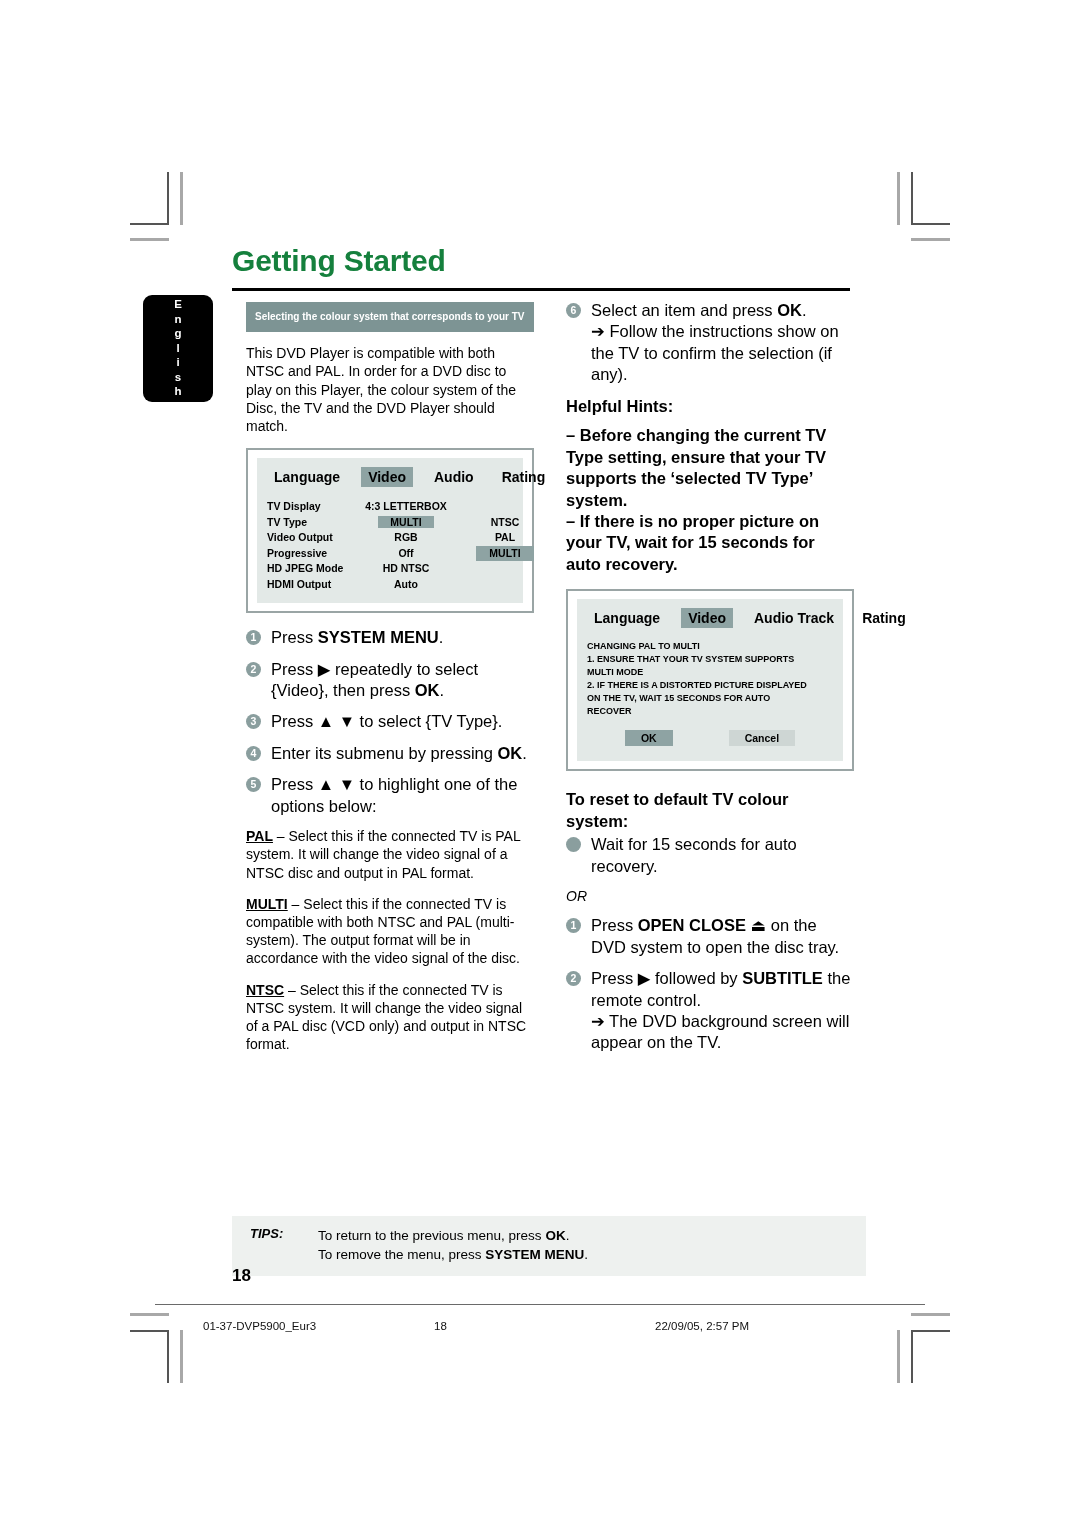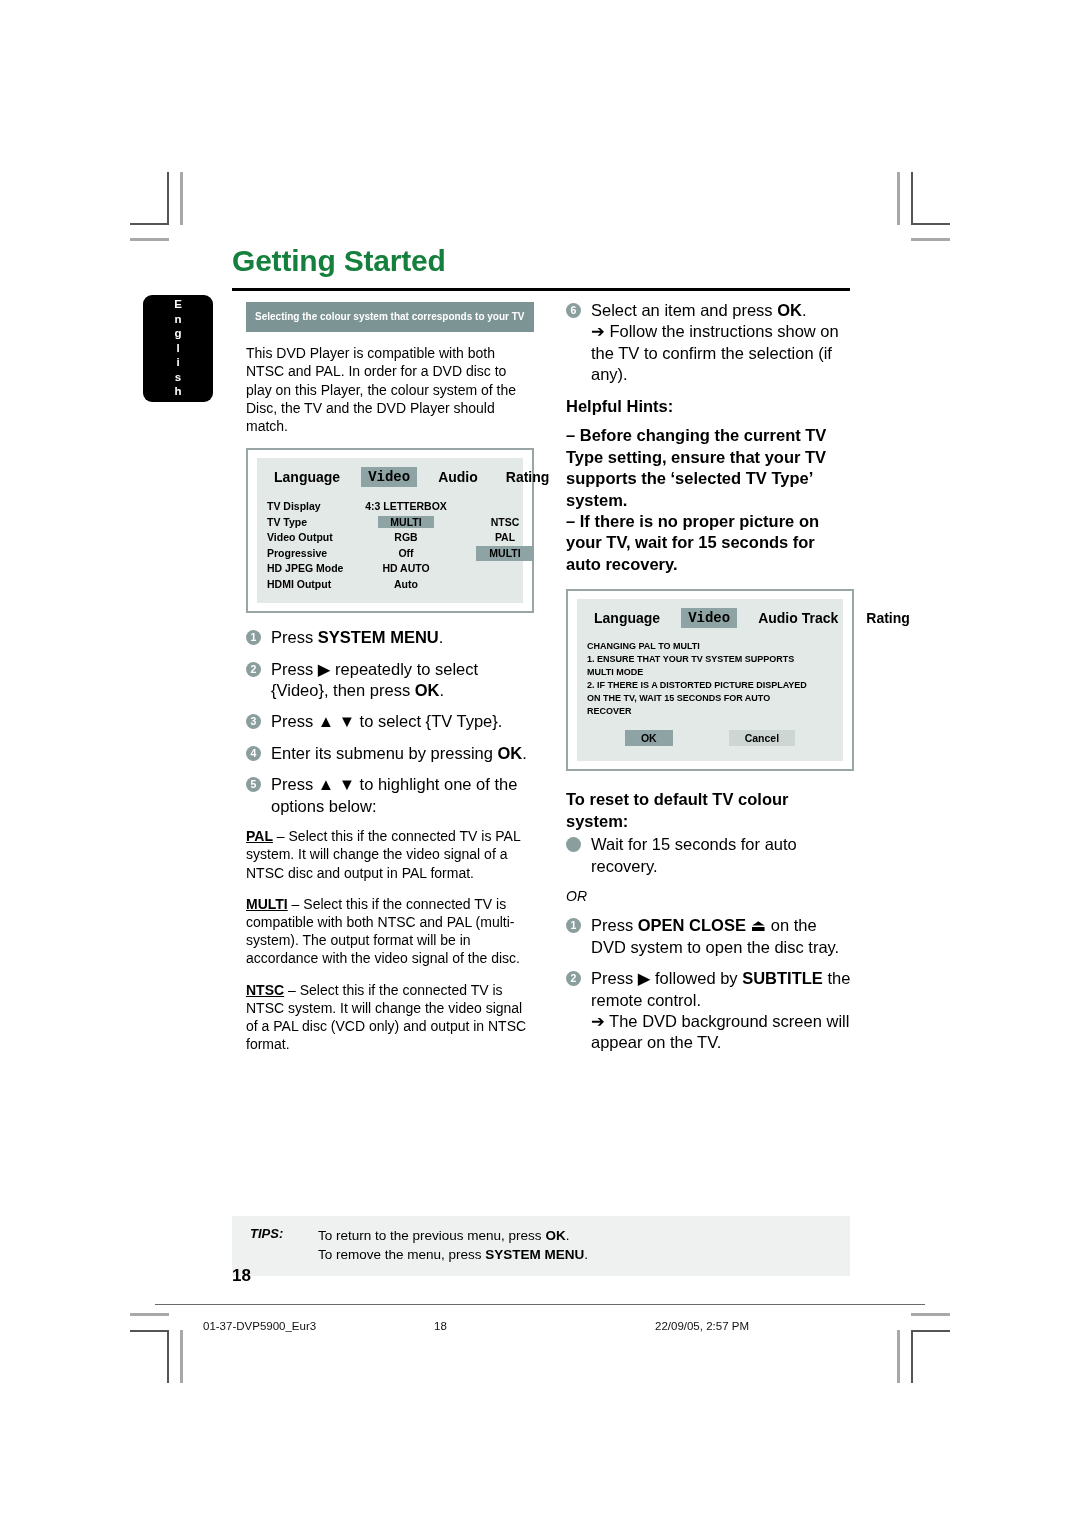--- a/index.html
+++ b/index.html
@@ -158,21 +158,21 @@
     align-items: center;
     margin-bottom: 12px;
   }
   .osd-tabs .tab {
     font-size: 14px;
     font-weight: bold;
     padding: 2px 7px;
     margin-right: 14px;
     white-space: nowrap;
   }
-  .osd-tabs .tab.sel { background: #8ea3a3; font-family: Liberation Mono, monospace; }
+  .osd-tabs .tab.sel { background: #8ea3a3; }
 
   .osd-rows { position: relative; }
   .osd-row {
     display: flex;
     font-size: 10.5px;
     font-weight: bold;
     line-height: 15.5px;
     height: 15.5px;
   }
   .osd-row .k { width: 84px; }
@@ -212,21 +212,21 @@
   }
   .osd-buttons .btn.sel { background: #8ea3a3; }
 
   
   #tips {
     position: absolute;
     left: 232px;
     top: 1216px;
     width: 618px;
     background: #eef1ef;
-    padding: 10px 0 12px 0;
+    padding: 10px 16px 12px 0;
     display: flex;
   }
   #tips .tips-label {
     width: 86px;
     padding-left: 18px;
     font-size: 13px;
     font-weight: bold;
     font-style: italic;
     box-sizing: border-box;
   }
@@ -319,21 +319,21 @@
               <div class="osd-row">
                 <span class="k">Video Output</span>
                 <span class="v">RGB</span>
               </div>
               <div class="osd-row">
                 <span class="k">Progressive</span>
                 <span class="v">Off</span>
               </div>
               <div class="osd-row">
                 <span class="k">HD JPEG Mode</span>
-                <span class="v">HD AUTO</span>
+                <span class="v">HD NTSC</span>
               </div>
               <div class="osd-row">
                 <span class="k">HDMI Output</span>
                 <span class="v">Auto</span>
               </div>
             </div>
           <div class="osd-sub" id="osd1-sub">
               <div>&nbsp;</div>
               <div>NTSC</div>
               <div>PAL</div>

